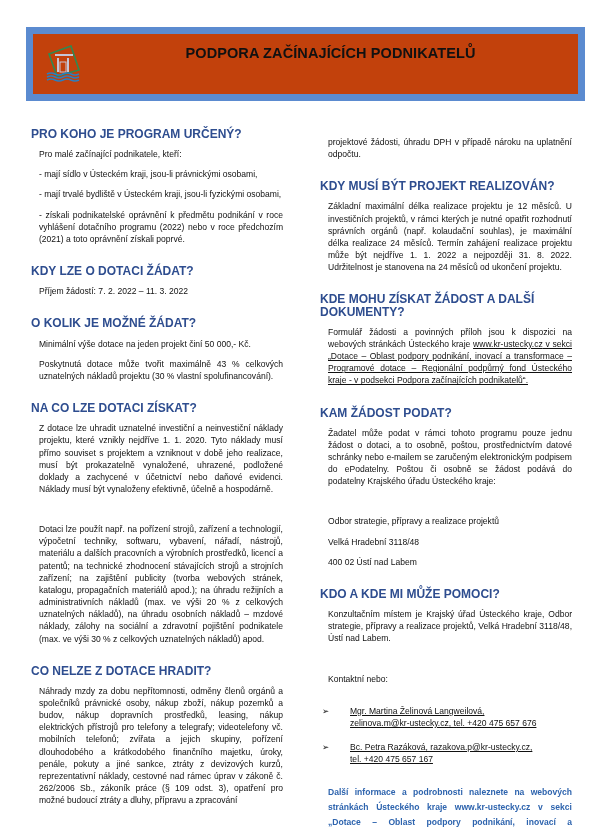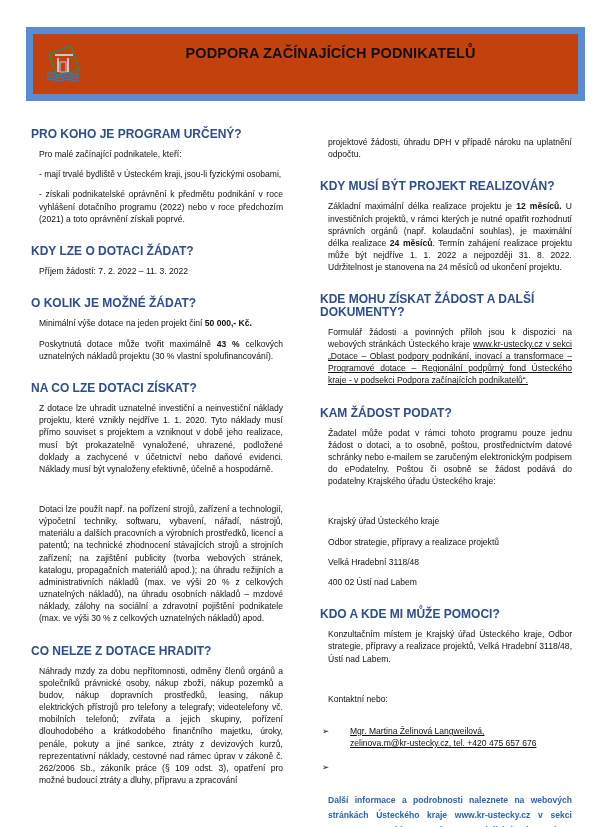--- a/index.html
+++ b/index.html
@@ -11,21 +11,21 @@
   }
   .logo { position: absolute; left: 12px; top: 8px; width: 40px; height: 44px; }
   .title { position: absolute; left: 60px; right: 10px; top: 9px; text-align: center;
            font-weight: bold; font-size: 14.5px; line-height: 21px; color: #111; letter-spacing: 0.1px; }
   .col { position: absolute; top: 128px; width: 260px; font-size: 8.55px; line-height: 12.15px; }
   .col-left { left: 31px; }
   .col-right { left: 320px; }
   .h { color: #2e4d8f; font-weight: bold; font-size: 12px; margin: 0; text-transform: none; }
   .p { margin: 8px; text-align: justify; }
   .gap { height: 12px; }
-  b.k { font-weight: bold; }
+  b.k { font-weight: normal; }
   .link { font-weight: normal; text-decoration: underline; }
   .blue { color: #2e64ae; font-weight: bold; line-height: 14.6px; }
   .bullet { display: flex; margin: 0; }
   .bullet .arr { width: 28px; flex: none; padding-left: 2px; }
   .bullet .txt { flex: 1; text-decoration: underline; }
 </style>
 </head>
 <body>
 
 <div class="header-box">
@@ -40,20 +40,21 @@
     <path d="M2 38 q4 -2 8 0 t8 0 t8 0 t8 0" fill="none" stroke="#2b7fc0" stroke-width="1.5"></path>
   </svg>
   <div class="title">
     <div>PODPORA ZAČÍNAJÍCÍCH PODNIKATELŮ</div>
   </div>
 </div>
 
 <div class="col col-left">
   <p class="h">PRO KOHO JE PROGRAM URČENÝ?</p>
   <p class="p">Pro malé začínající podnikatele, kteří:</p>
+  <p class="p">- mají sídlo v Ústeckém kraji, jsou-li právnickými osobami,</p>
   <p class="p">- mají trvalé bydliště v Ústeckém kraji, jsou-li fyzickými osobami,</p>
   <p class="p">- získali podnikatelské oprávnění k předmětu podnikání v roce vyhlášení dotačního programu (2022) nebo v roce předchozím (2021) a toto oprávnění získali poprvé.</p>
   <div class="gap"></div>
   <p class="h">KDY LZE O DOTACI ŽÁDAT?</p>
   <p class="p">Příjem žádostí: 7. 2. 2022 – 11. 3. 2022</p>
   <div class="gap"></div>
   <p class="h">O KOLIK JE MOŽNÉ ŽÁDAT?</p>
   <p class="p"><span>Minimální výše dotace na jeden projekt činí </span><b class="k">50 000,- Kč.</b></p>
   <p class="p"><span>Poskytnutá dotace může tvořit maximálně </span><b class="k">43 %</b><span> celkových uznatelných nákladů projektu (30 % vlastní spolufinancování).</span></p>
   <div class="gap"></div>
@@ -71,36 +72,39 @@
   <div class="gap"></div>
   <p class="h">KDY MUSÍ BÝT PROJEKT REALIZOVÁN?</p>
   <p class="p"><span>Základní maximální délka realizace projektu je </span><b class="k">12 měsíců.</b><span> U investičních projektů, v rámci kterých je nutné opatřit rozhodnutí správních orgánů (např. kolaudační souhlas), je maximální délka realizace </span><b class="k">24 měsíců</b><span>. Termín zahájení realizace projektu může být nejdříve 1. 1. 2022 a nejpozději 31. 8. 2022. Udržitelnost je stanovena na 24 měsíců od ukončení projektu.</span></p>
   <div class="gap"></div>
   <p class="h">KDE MOHU ZÍSKAT ŽÁDOST A DALŠÍ DOKUMENTY?</p>
   <p class="p"><span>Formulář žádosti a povinných příloh jsou k dispozici na webových stránkách Ústeckého kraje </span><span class="link">www.kr-ustecky.cz</span><span class="link"> v sekci „Dotace – Oblast podpory podnikání, inovací a transformace – Programové dotace – Regionální podpůrný fond Ústeckého kraje - v podsekci Podpora začínajících podnikatelů“.</span></p>
   <div class="gap"></div>
   <p class="h">KAM ŽÁDOST PODAT?</p>
   <p class="p">Žadatel může podat v rámci tohoto programu pouze jednu žádost o dotaci, a to osobně, poštou, prostřednictvím datové schránky nebo e-mailem se zaručeným elektronickým podpisem do ePodatelny. Poštou či osobně se žádost podává do podatelny Krajského úřadu Ústeckého kraje:</p>
   <div class="gap"></div>
-  <p class="p">Krajský úřad Ústeckého kraje</p>
   <p class="p">Odbor strategie, přípravy a realizace projektů</p>
   <p class="p">Velká Hradební 3118/48</p>
   <p class="p">400 02 Ústí nad Labem</p>
   <div class="gap"></div>
   <p class="h">KDO A KDE MI MŮŽE POMOCI?</p>
   <p class="p">Konzultačním místem je Krajský úřad Ústeckého kraje, Odbor strategie, přípravy a realizace projektů, Velká Hradební 3118/48, Ústí nad Labem.</p>
   <div class="gap"></div>
   <p class="p">Kontaktní nebo:</p>
   <div class="gap"></div>
   <div class="bullet">
     <span class="arr">➢</span>
     <span class="txt">
       <span style="display:block">Mgr. Martina Želinová Langweilová,</span>
       <span style="display:block">zelinova.m@kr-ustecky.cz, tel. +420 475 657 676</span>
     </span>
   </div>
   <div class="gap"></div>
   <div class="bullet">
     <span class="arr">➢</span>
+    <span class="txt">
+      <span style="display:block">Bc. Petra Razáková, razakova.p@kr-ustecky.cz,</span>
+      <span style="display:block">tel. +420 475 657 167</span>
+    </span>
   </div>
   <div class="gap"></div>
   <p class="p blue">Další informace a podrobnosti naleznete na webových stránkách Ústeckého kraje www.kr-ustecky.cz v sekci „Dotace – Oblast podpory podnikání, inovací a transformace – Programové dotace – Regionální podpůrný fond Ústeckého kraje - v podsekci Podpora začínajících podnikatelů“.</p>
 </div>
 
 </body></html>

